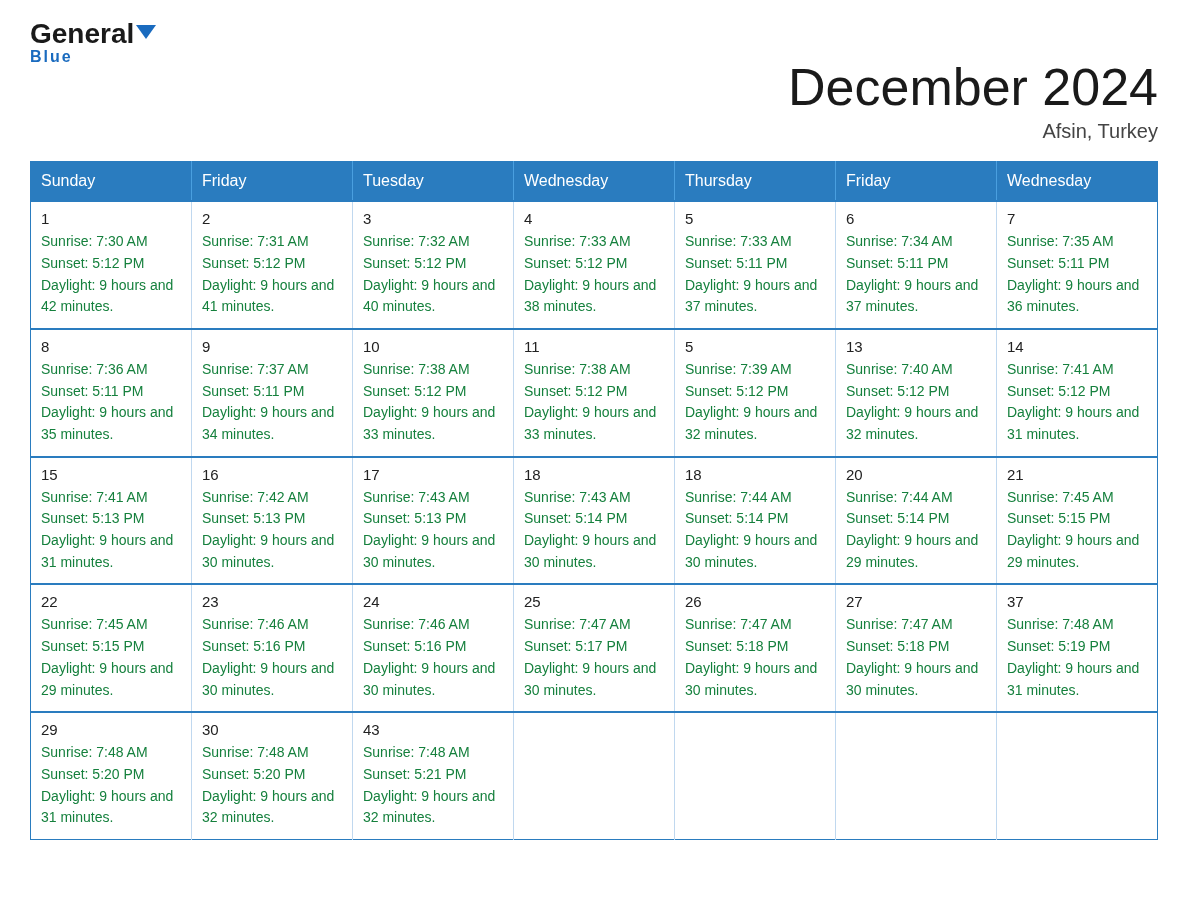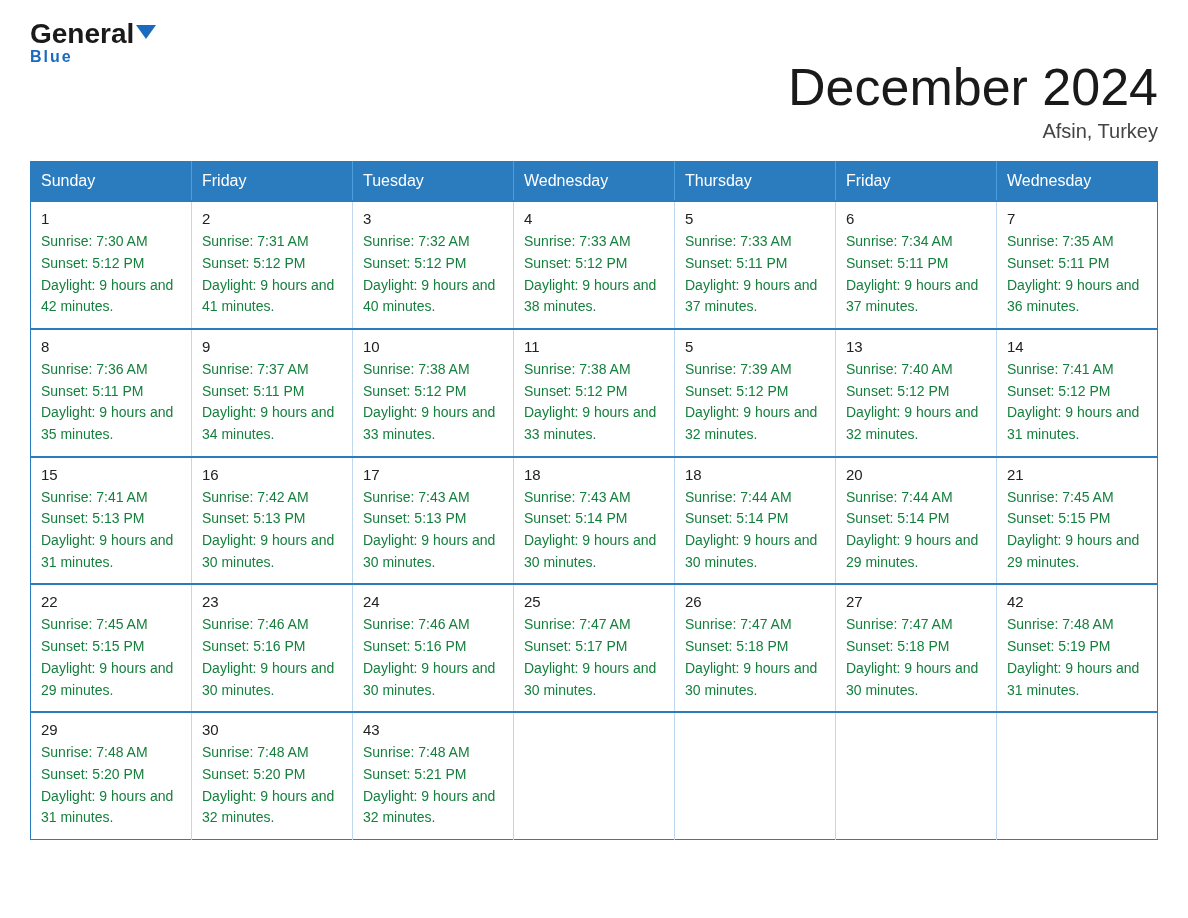--- a/index.html
+++ b/index.html
@@ -191,21 +191,21 @@
         <td><span class="day-number">23</span>
 <span class="day-info">Sunrise: 7:46 AM<br>Sunset: 5:16 PM<br>Daylight: 9 hours and 30 minutes.</span></td>
         <td><span class="day-number">24</span>
 <span class="day-info">Sunrise: 7:46 AM<br>Sunset: 5:16 PM<br>Daylight: 9 hours and 30 minutes.</span></td>
         <td><span class="day-number">25</span>
 <span class="day-info">Sunrise: 7:47 AM<br>Sunset: 5:17 PM<br>Daylight: 9 hours and 30 minutes.</span></td>
         <td><span class="day-number">26</span>
 <span class="day-info">Sunrise: 7:47 AM<br>Sunset: 5:18 PM<br>Daylight: 9 hours and 30 minutes.</span></td>
         <td><span class="day-number">27</span>
 <span class="day-info">Sunrise: 7:47 AM<br>Sunset: 5:18 PM<br>Daylight: 9 hours and 30 minutes.</span></td>
-        <td><span class="day-number">42</span>
+        <td><span class="day-number">37</span>
 <span class="day-info">Sunrise: 7:48 AM<br>Sunset: 5:19 PM<br>Daylight: 9 hours and 31 minutes.</span></td>
       </tr>
       <tr>
         <td><span class="day-number">29</span>
 <span class="day-info">Sunrise: 7:48 AM<br>Sunset: 5:20 PM<br>Daylight: 9 hours and 31 minutes.</span></td>
         <td><span class="day-number">30</span>
 <span class="day-info">Sunrise: 7:48 AM<br>Sunset: 5:20 PM<br>Daylight: 9 hours and 32 minutes.</span></td>
         <td><span class="day-number">43</span>
 <span class="day-info">Sunrise: 7:48 AM<br>Sunset: 5:21 PM<br>Daylight: 9 hours and 32 minutes.</span></td>
         <td class="empty"></td>

